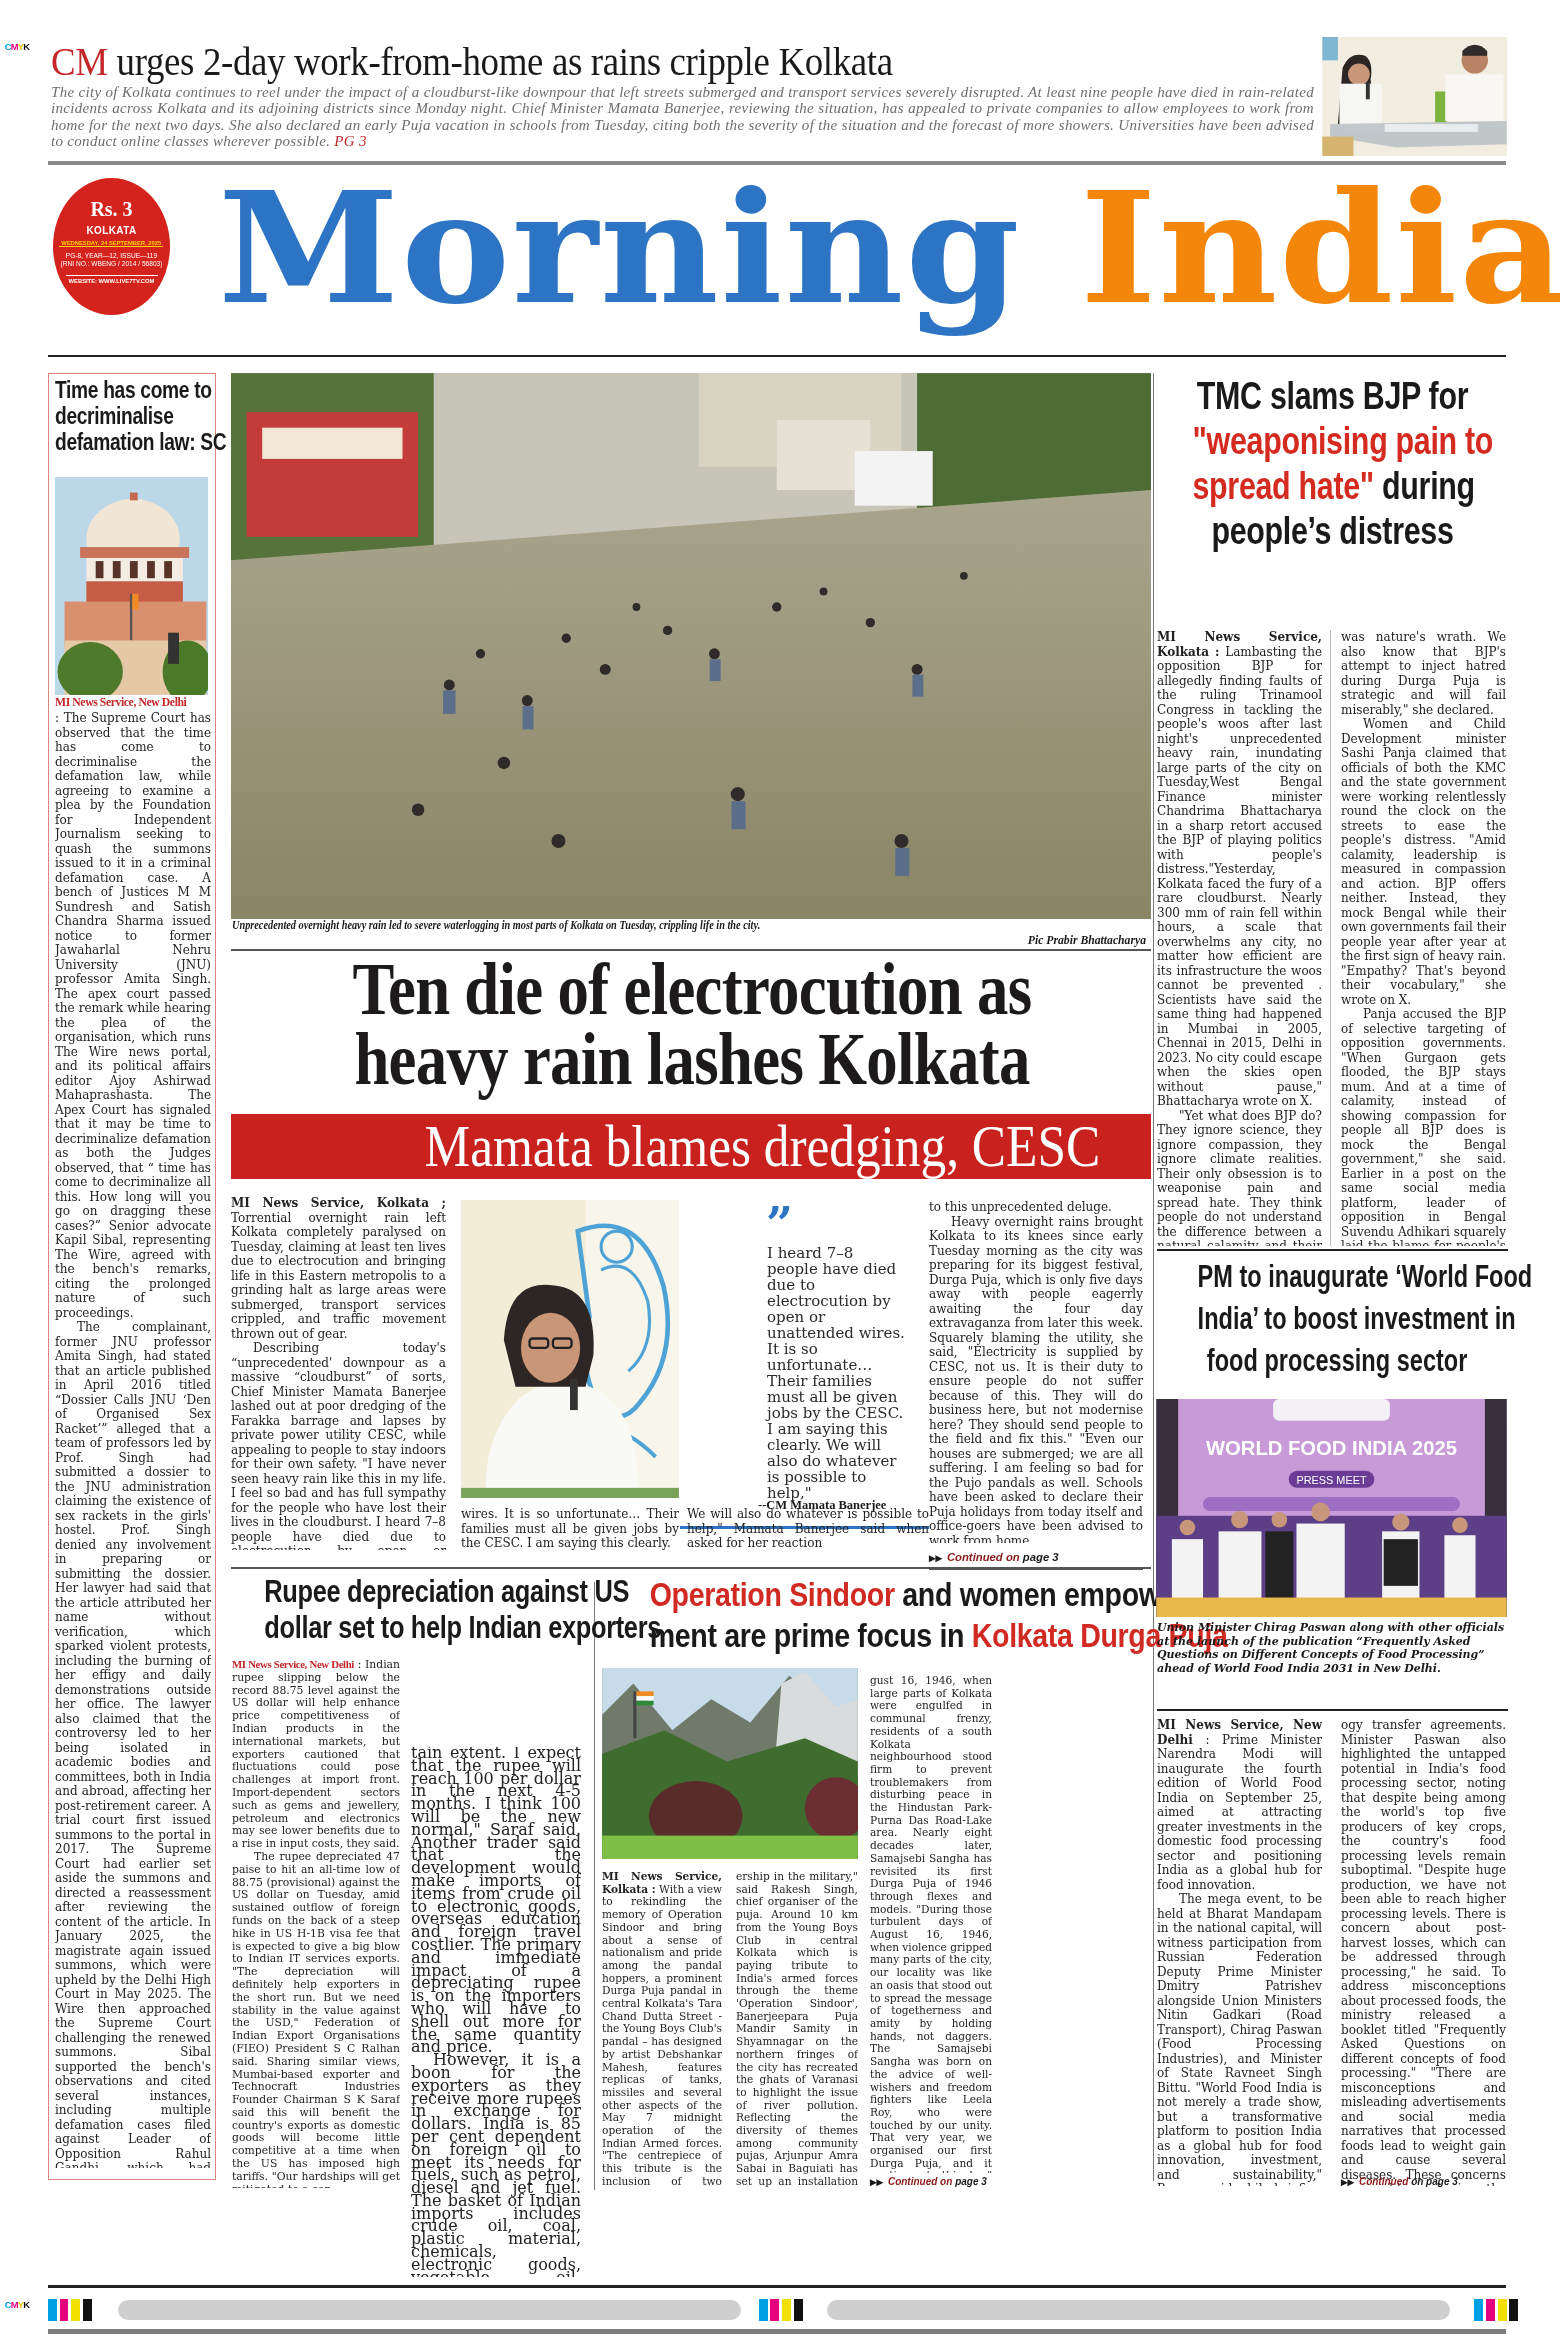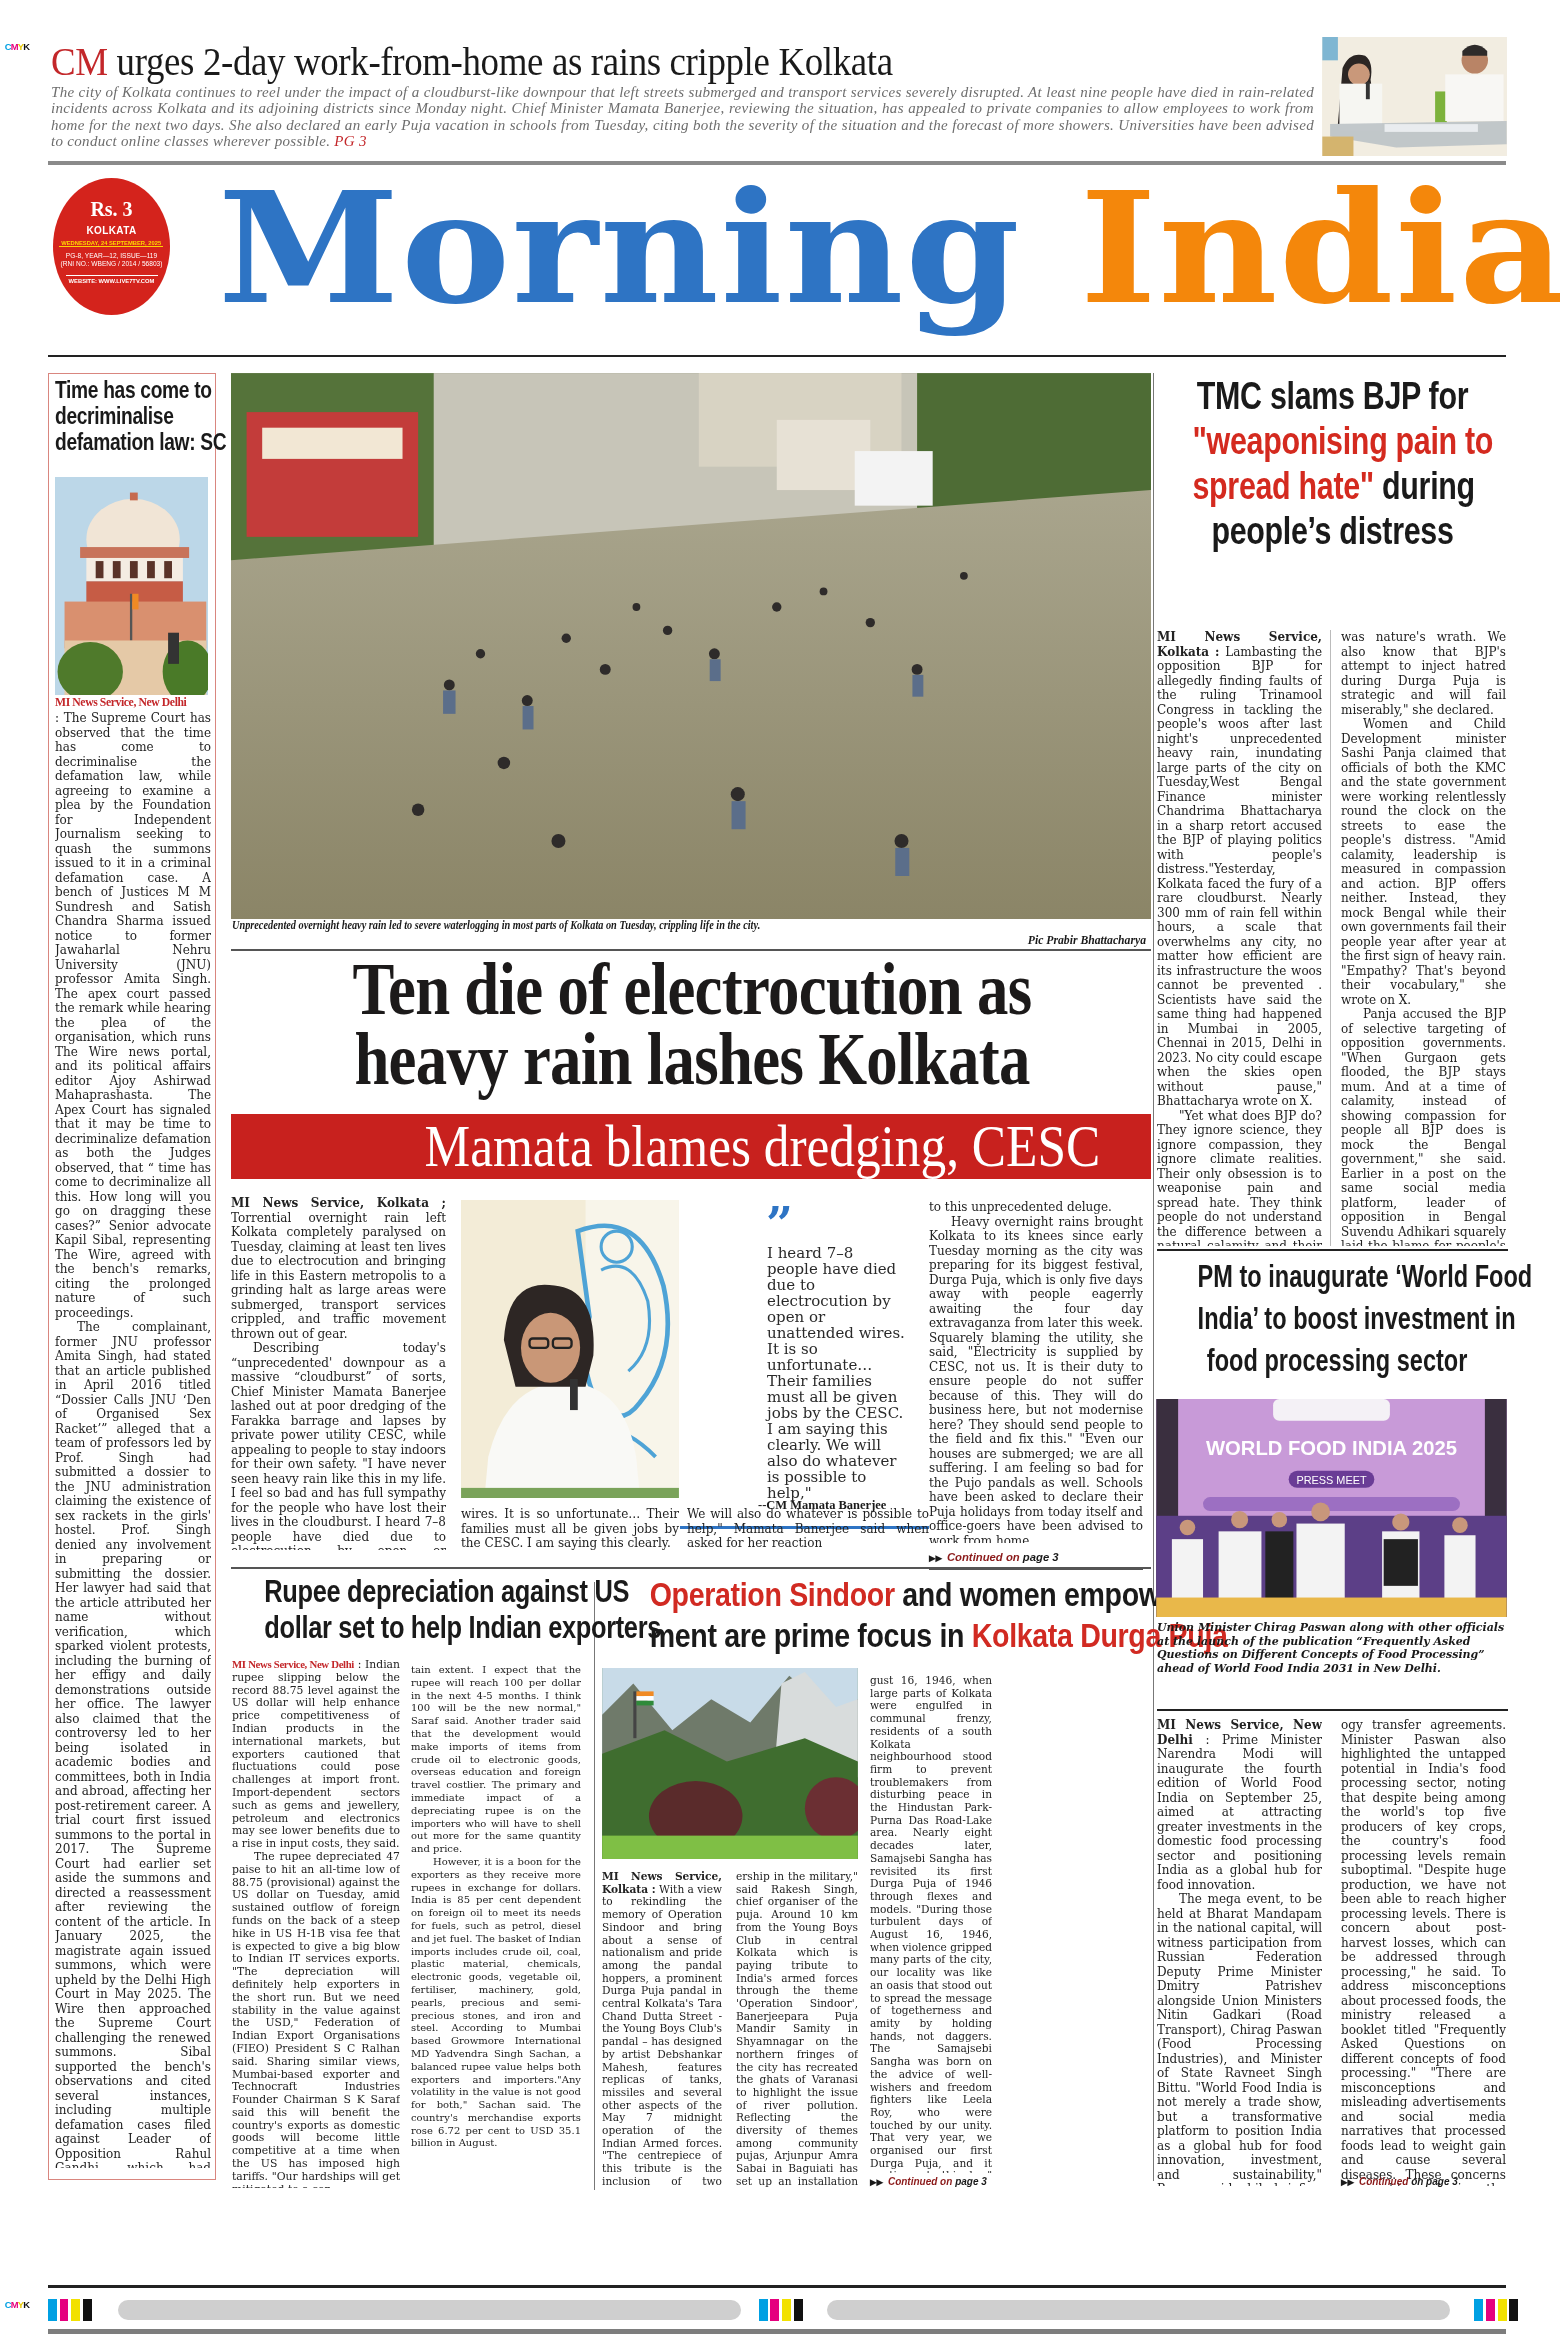--- a/index.html
+++ b/index.html
@@ -59,21 +59,21 @@
   #quote-attr { position: absolute; left: 78px; top: 298px; font-family: "Liberation Serif", serif; font-size: 12.5px; font-weight: bold; white-space: nowrap; }
   #lead-col2b { left: 687px; top: 1507px; width: 242px; height: 47px; overflow: hidden; }
   #lead-col3 { left: 929px; top: 1200px; width: 214px; height: 343px; overflow: hidden; }
   .continued { font-family: Liberation Sans, sans-serif; font-style: italic; font-weight: bold; font-size: 11.3px; white-space: nowrap; }
   .continued .red { color: #8b1a1a; }
   .continued .arrow { font-style: normal; font-size: 8.6px; margin-right: 4.7px; }
 
   
   #rupee-headline { left: 232px; top: 1574px; width: 359px; text-align: center; font-size: 31px; line-height: 36px; font-weight: bold; transform: scaleX(0.82); transform-origin: center; white-space: nowrap; letter-spacing: -0.4px; }
   #rupee-col1 { left: 232px; top: 1658px; width: 168px; height: 530px; overflow: hidden; font-size: 10.8px; line-height: 12.8px; }
-  #rupee-col2 { left: 411px; top: 1664px; width: 170px; height: 530px; overflow: hidden; font-size: 10px; line-height: 12.8px; }
+  #rupee-col2 { left: 411px; top: 1747px; width: 170px; height: 530px; overflow: hidden; font-size: 16px; line-height: 12.8px; }
   .vrule { width: 1.2px; background: #777; }
 
   
   #puja-headline { left: 606px; top: 1574px; width: 546px; text-align: center; font-size: 34px; line-height: 41px; font-weight: bold; transform: scaleX(0.84); transform-origin: center; white-space: nowrap; letter-spacing: -0.4px; }
   #puja-headline .red { color: #d12a22; }
   #puja-photo { left: 602px; top: 1668px; width: 256px; height: 191px; overflow: hidden; background: #6b8a57; }
   #puja-col1 { left: 602px; top: 1870px; width: 120px; height: 318px; overflow: hidden; font-size: 10.6px; line-height: 12.7px; }
   #puja-col2 { left: 736px; top: 1870px; width: 122px; height: 318px; overflow: hidden; font-size: 10.6px; line-height: 12.7px; }
   #puja-col3 { left: 870px; top: 1674px; width: 122px; height: 499px; overflow: hidden; font-size: 10.6px; line-height: 12.7px; }
 

